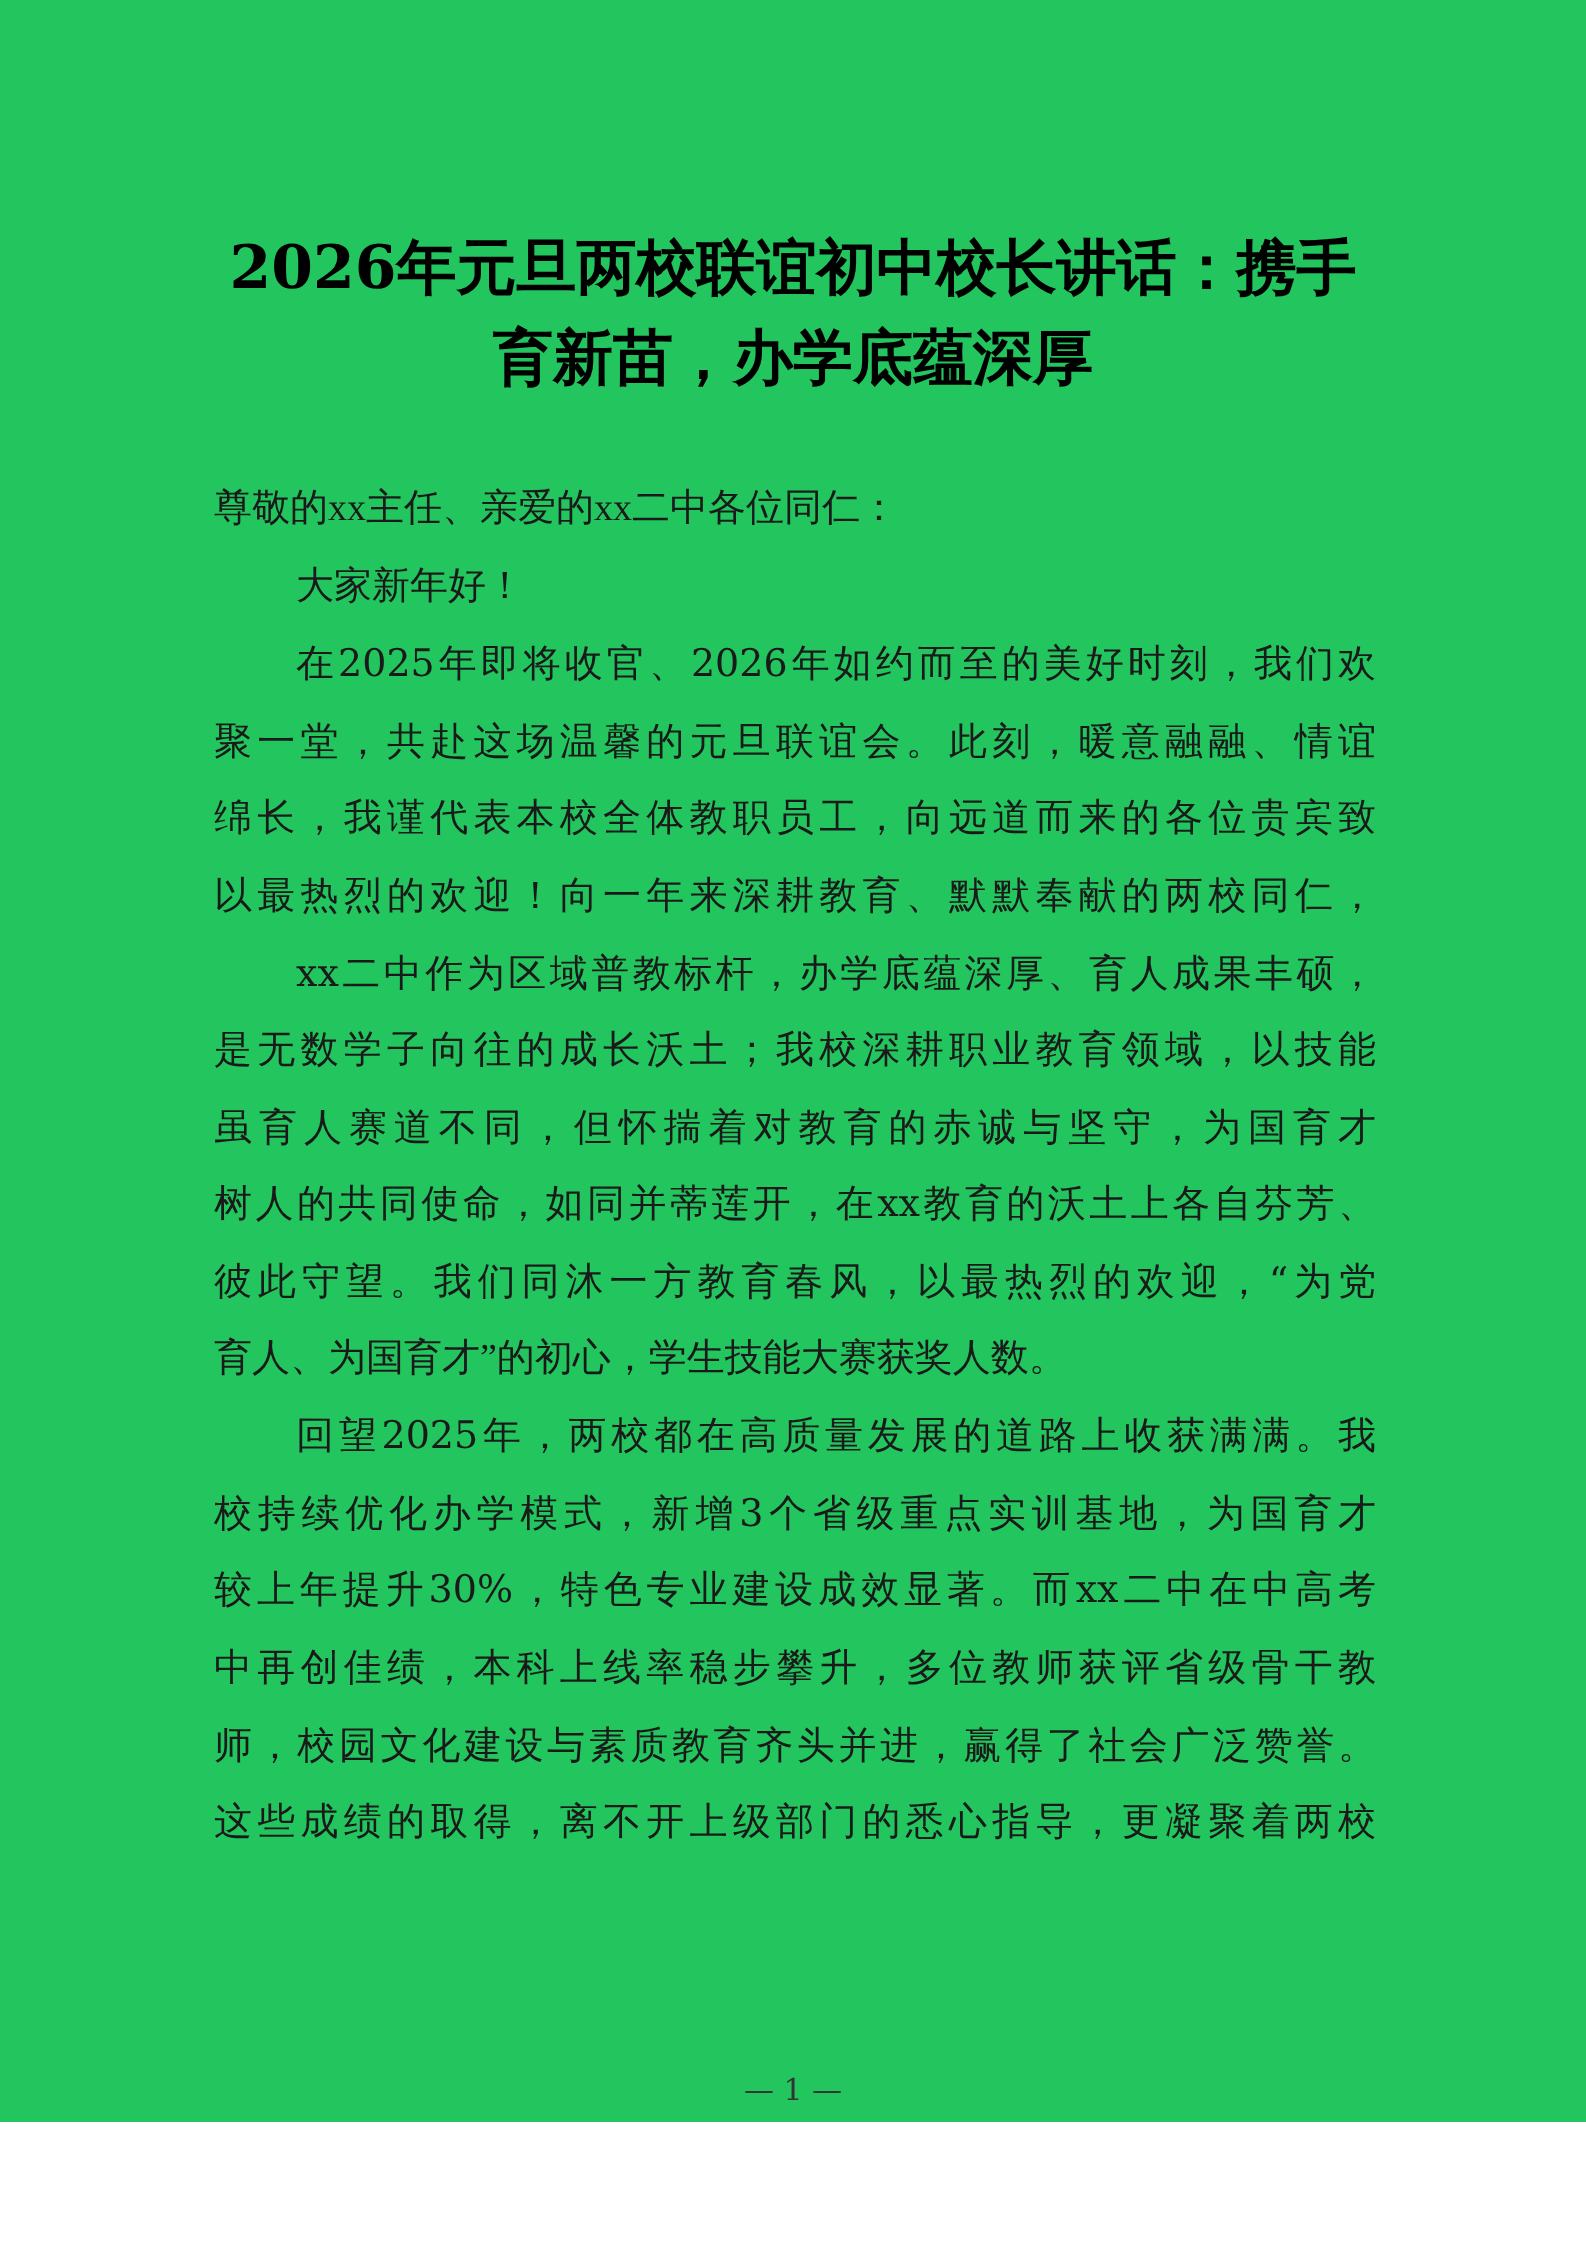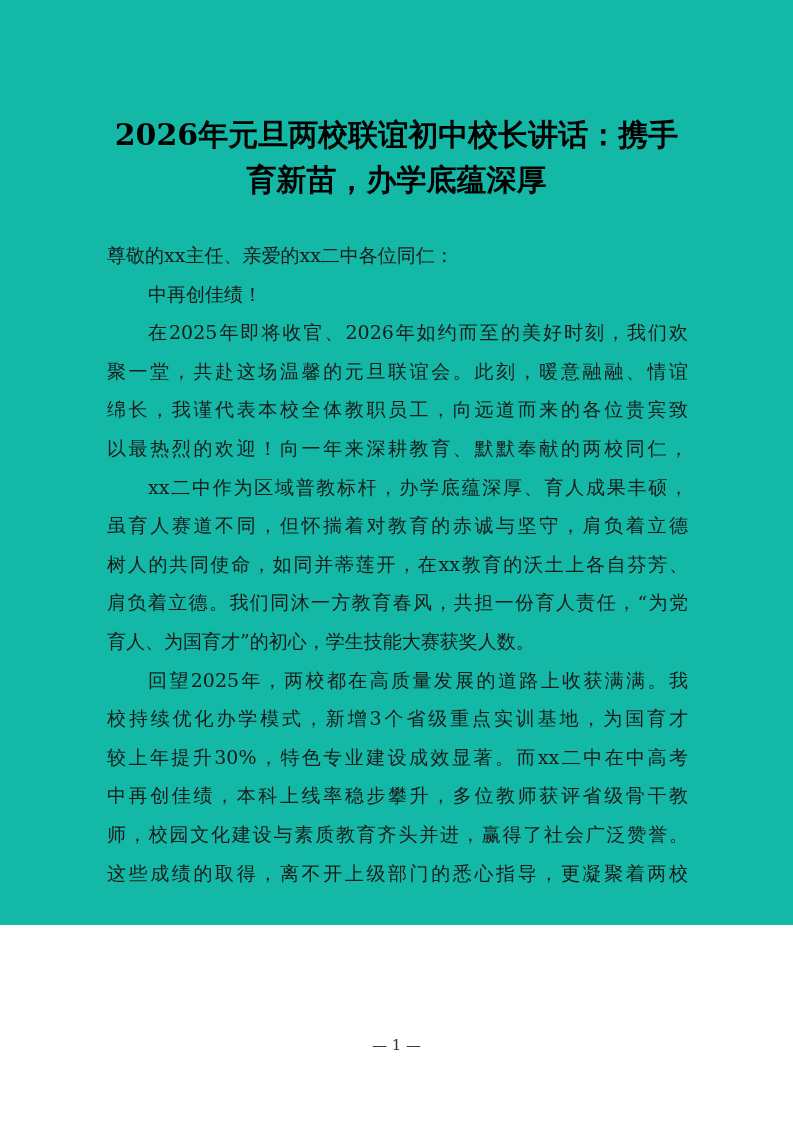--- a/index.html
+++ b/index.html
@@ -1,56 +1,57 @@
 <!DOCTYPE html>
 <html><head>
 <meta charset="utf-8">
 <style>
   html, body { margin: 0; padding: 0; background: #ffffff; }
   body { width: 793px; height: 1122px; position: relative; overflow: hidden;
          font-family: "DejaVu Serif", "Liberation Serif", serif; color: #111; }
-  .page { position: absolute; left: 0; top: 0; width: 793px; height: 925px; background: #14b8a6; }
+  .page { position: absolute; left: 0; top: 0; width: 793px; height: 1061px; background: #22c55e; }
   .title { position: absolute; left: 90px; width: 613px; top: 112px; text-align: center;
            font-family: "DejaVu Serif", "Liberation Serif", serif; font-weight: bold;
            font-size: 30px; line-height: 45px; color: #000; letter-spacing: 0px; }
   .body { position: absolute; left: 107px; top: 236px; width: 581px; }
   .line { height: 38.6px; line-height: 38.6px; font-size: 19px; white-space: nowrap;
           text-align: justify; text-align-last: justify; color: #1a1a1a; }
-  .line.last { text-align-last: left; }
+  .line.last { text-align-last: left; font-family: Liberation Serif, serif; }
   .line.indent { padding-left: 41px; }
   .footer { position: absolute; top: 1036px; left: 0; width: 793px; text-align: center;
             font-size: 15px; color: #333; }
 </style>
 </head>
 <body>
 
 <div class="page">
   <div class="title">
     <div>2026年元旦两校联谊初中校长讲话：携手</div>
     <div>育新苗，办学底蕴深厚</div>
   </div>
 
   <div class="body">
     <div>
       <div class="line last">尊敬的xx主任、亲爱的xx二中各位同仁：</div>
     </div>
     <div>
-      <div class="line indent last">中再创佳绩！</div>
+      <div class="line indent last">大家新年好！</div>
     </div>
     <div>
       <div class="line indent">在2025年即将收官、2026年如约而至的美好时刻，我们欢</div>
       <div class="line">聚一堂，共赴这场温馨的元旦联谊会。此刻，暖意融融、情谊</div>
       <div class="line">绵长，我谨代表本校全体教职员工，向远道而来的各位贵宾致</div>
       <div class="line">以最热烈的欢迎！向一年来深耕教育、默默奉献的两校同仁，</div>
     </div>
     <div>
       <div class="line indent">xx二中作为区域普教标杆，办学底蕴深厚、育人成果丰硕，</div>
-      <div class="line">虽育人赛道不同，但怀揣着对教育的赤诚与坚守，肩负着立德</div>
+      <div class="line">是无数学子向往的成长沃土；我校深耕职业教育领域，以技能</div>
+      <div class="line">虽育人赛道不同，但怀揣着对教育的赤诚与坚守，为国育才</div>
       <div class="line">树人的共同使命，如同并蒂莲开，在xx教育的沃土上各自芬芳、</div>
-      <div class="line">肩负着立德。我们同沐一方教育春风，共担一份育人责任，“为党</div>
+      <div class="line">彼此守望。我们同沐一方教育春风，以最热烈的欢迎，“为党</div>
       <div class="line last">育人、为国育才”的初心，学生技能大赛获奖人数。</div>
     </div>
     <div>
       <div class="line indent">回望2025年，两校都在高质量发展的道路上收获满满。我</div>
       <div class="line">校持续优化办学模式，新增3个省级重点实训基地，为国育才</div>
       <div class="line">较上年提升30%，特色专业建设成效显著。而xx二中在中高考</div>
       <div class="line">中再创佳绩，本科上线率稳步攀升，多位教师获评省级骨干教</div>
       <div class="line">师，校园文化建设与素质教育齐头并进，赢得了社会广泛赞誉。</div>
       <div class="line">这些成绩的取得，离不开上级部门的悉心指导，更凝聚着两校</div>
     </div>

